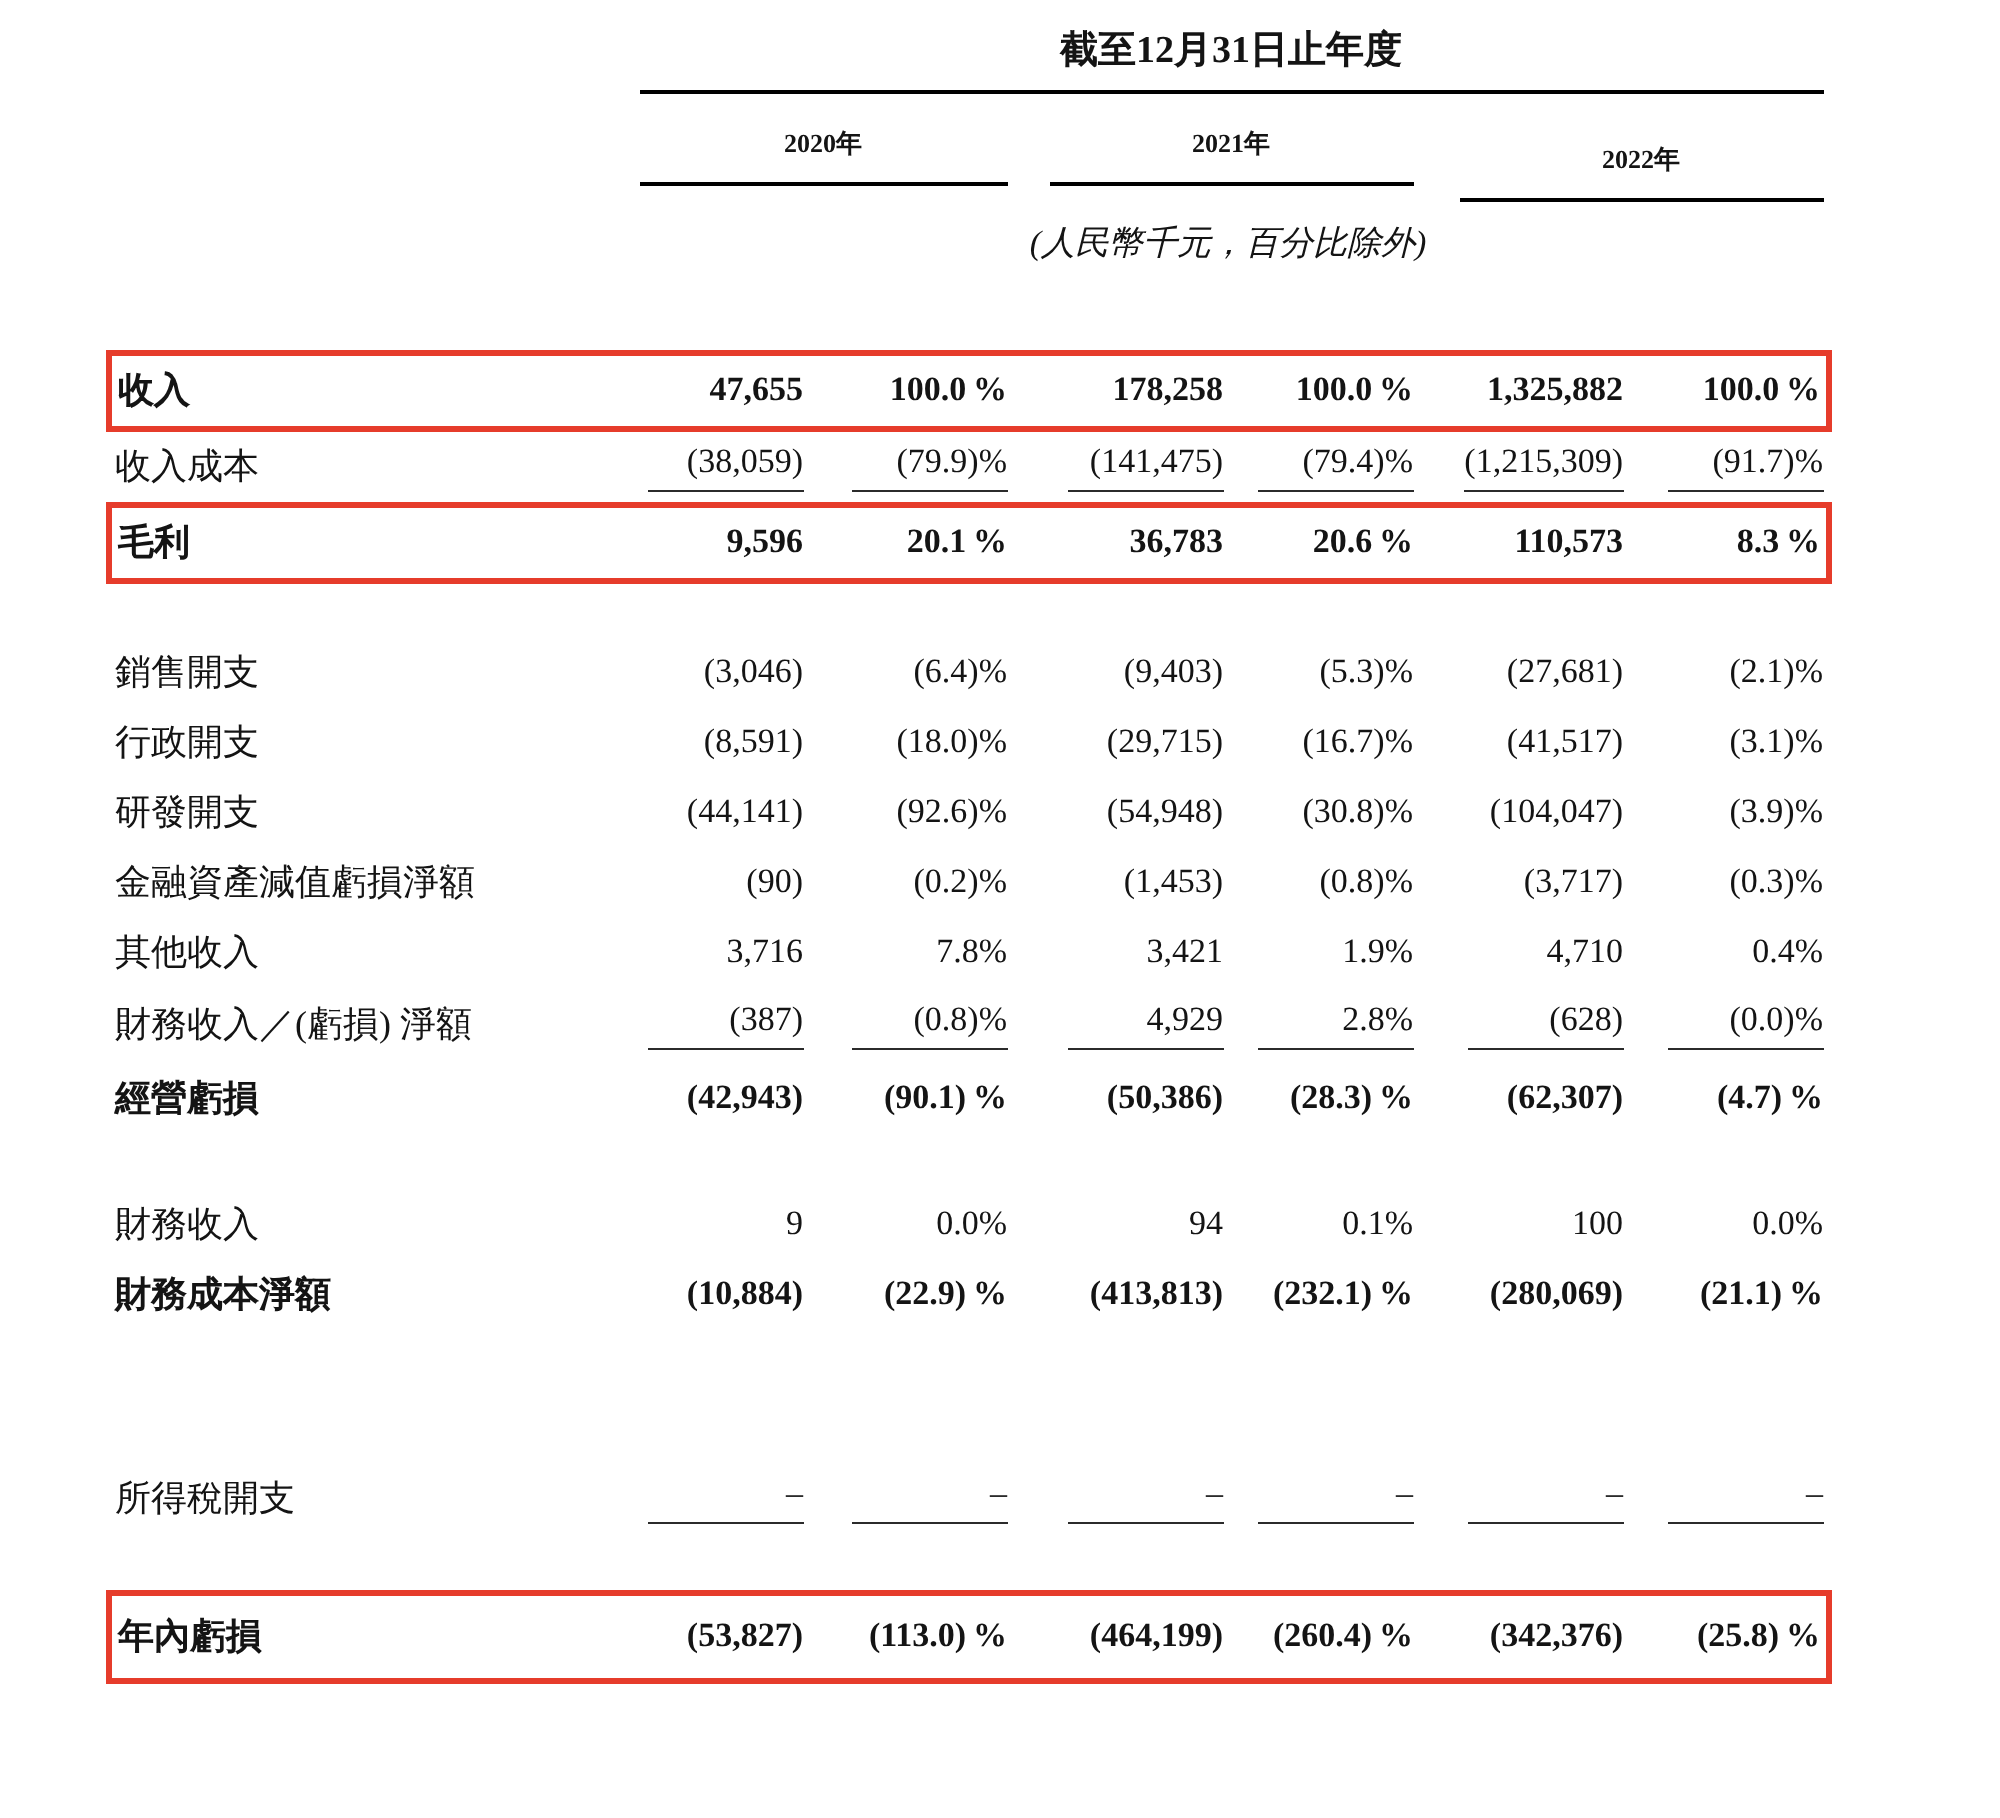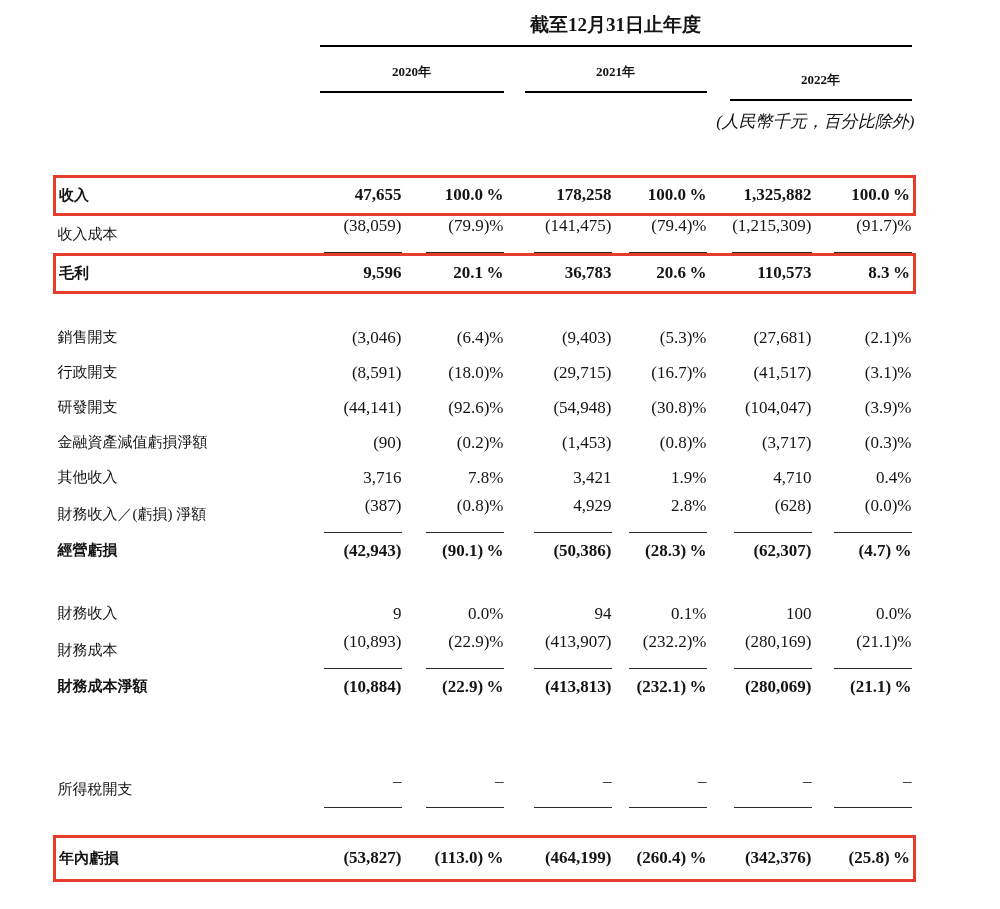--- a/index.html
+++ b/index.html
@@ -29,37 +29,37 @@
     padding:2px 0 7px;margin:0 3px 0 6px;
     border-bottom:2px solid var(--rule);
   }
   .yr{
     font-weight:bold;font-size:13px;text-align:center;
     padding:8px 0 10px;border-bottom:2px solid var(--rule);
   }
   .g1 .yr{margin-left:6px;}
   .g2 .yr{margin-left:21px;}
   .g3 .yr{margin-left:23px;margin-right:3px;margin-top:16px;}
-  .h-note-cell{text-align:right;font-style:italic;font-size:17px;padding-top:9px;}
+  .h-note-cell{text-align:center;font-style:italic;font-size:17px;padding-top:9px;}
   tr.hsp{height:43px;}
 
   
   tr.r{height:35px;}
   tr.r.u-row{height:38px;}
   tr.r.box{height:38px;}
   tr.r.box.dbl{height:44px;}
   tr.sp{height:28px;}
   tr.sp.sp-md{height:38px;}
 
-  td.lbl{font-size:15px;text-align:left;padding-left:3px;white-space:nowrap;}
+  td.lbl{font-size:18px;text-align:left;padding-left:3px;white-space:nowrap;}
   td.num{text-align:right;font-size:17px;white-space:nowrap;}
   td.num.c5{padding-right:3px;}
   .v{display:inline-block;min-width:78px;text-align:right;}
   tr.b td,tr.b .v{font-weight:bold;}
-  tr.u-row .v{border-bottom:1.5px solid var(--thin);padding-bottom:16px;}
+  tr.u-row .v{border-bottom:1.5px solid var(--thin);padding-bottom:4px;}
 
   
   tr.box td{border-top:3px solid var(--red);border-bottom:3px solid var(--red);}
   tr.box td:first-child{border-left:3px solid var(--red);}
   tr.box td:last-child{border-right:3px solid var(--red);}
 
   
   tr.dblrow{height:14px;}
 </style>
 </head>
@@ -201,29 +201,20 @@
         </tr>
         <tr class="r">
           <td class="lbl">財務收入</td>
           <td class="num c0"><span class="v">9</span></td>
           <td class="num c1"><span class="v">0.0%</span></td>
           <td class="num c2"><span class="v">94</span></td>
           <td class="num c3"><span class="v">0.1%</span></td>
           <td class="num c4"><span class="v">100</span></td>
           <td class="num c5"><span class="v">0.0%</span></td>
         </tr>
-        <tr class="r u-row">
-          <td class="lbl">財務成本</td>
-          <td class="num c0"><span class="v">(10,893)</span></td>
-          <td class="num c1"><span class="v">(22.9)%</span></td>
-          <td class="num c2"><span class="v">(413,907)</span></td>
-          <td class="num c3"><span class="v">(232.2)%</span></td>
-          <td class="num c4"><span class="v">(280,169)</span></td>
-          <td class="num c5"><span class="v">(21.1)%</span></td>
-        </tr>
         <tr class="r b">
           <td class="lbl">財務成本淨額</td>
           <td class="num c0"><span class="v">(10,884)</span></td>
           <td class="num c1"><span class="v">(22.9) %</span></td>
           <td class="num c2"><span class="v">(413,813)</span></td>
           <td class="num c3"><span class="v">(232.1) %</span></td>
           <td class="num c4"><span class="v">(280,069)</span></td>
           <td class="num c5"><span class="v">(21.1) %</span></td>
         </tr>
         <tr class="sp sp-md">

